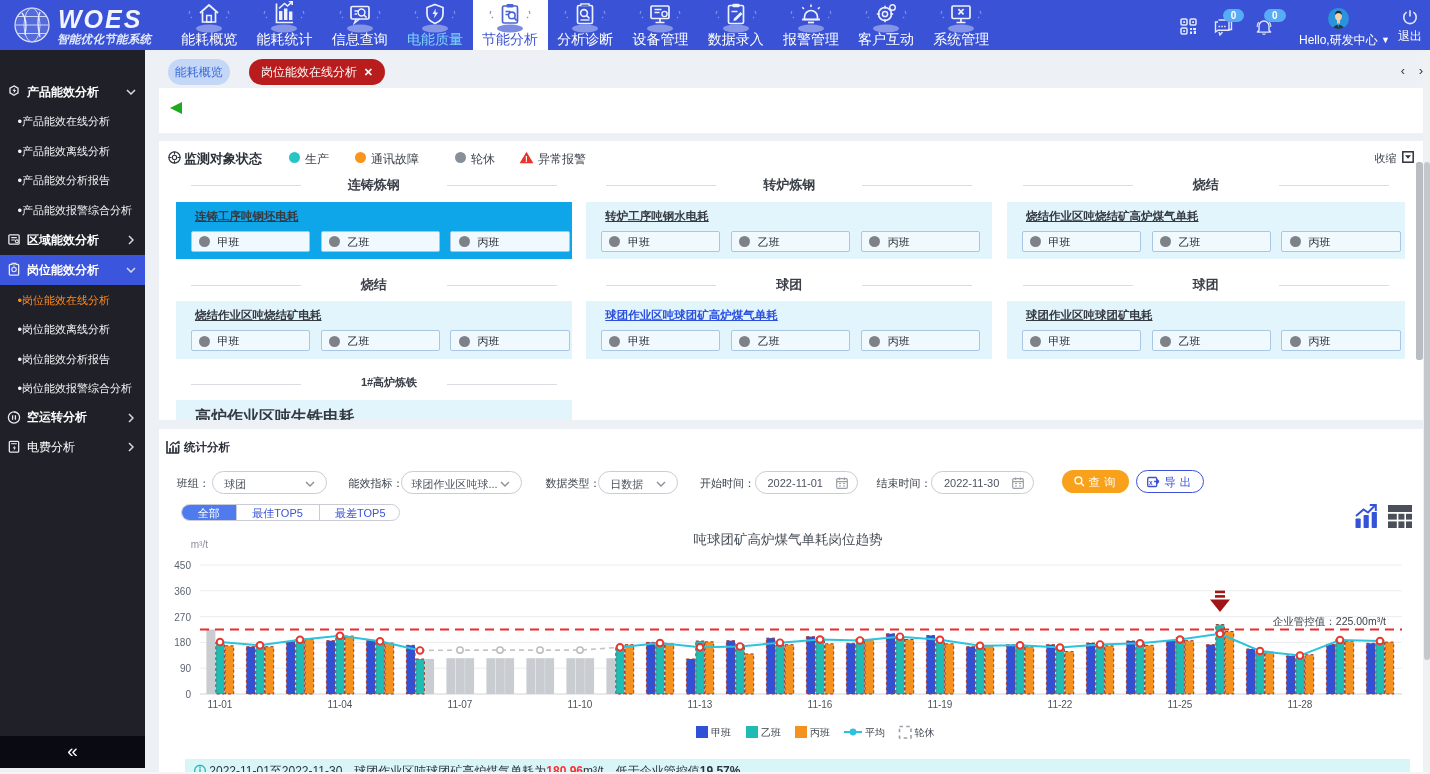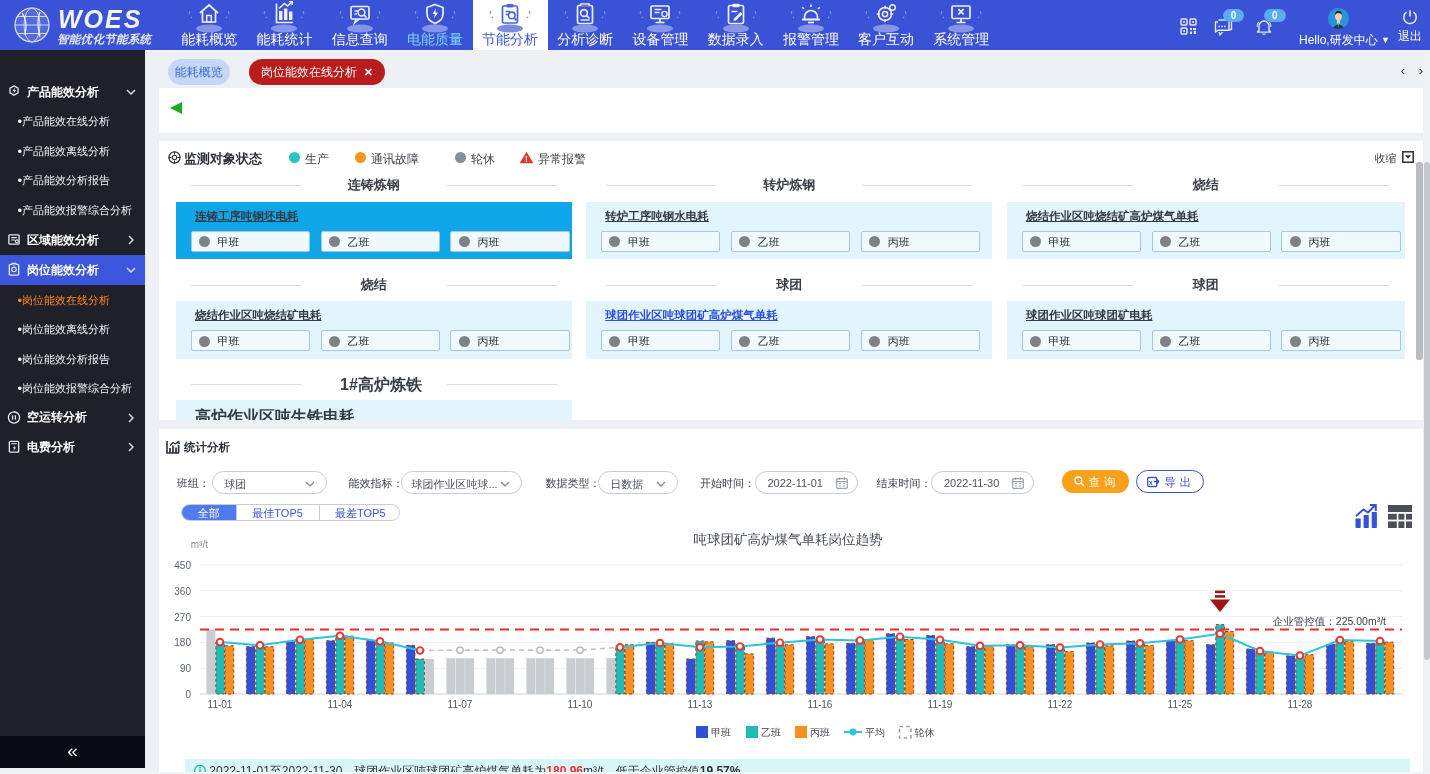--- a/index.html
+++ b/index.html
@@ -266,21 +266,21 @@
         <svg width="6" height="10" style="position:absolute;right:11px;top:10px">
           <path d="M1 1 L5 5 L1 9" fill="none" stroke="#d7dae2" stroke-width="1.5"></path>
         </svg>
       </div>
 <div style="position:absolute;left:0;top:382.2px;width:145px;height:29.6px;">
         <svg width="14" height="15" viewBox="0 0 15 15" style="position:absolute;left:7px;top:50%;margin-top:-7.5px">
           <rect x="2.5" y="2" width="10" height="11.5" rx="1" fill="none" stroke="#e8eaee" stroke-width="1.4"></rect>
           <path d="M4.5 4.5 h6" stroke="#e8eaee" stroke-width="1.1"></path>
           <path d="M8.2 6.5 L6.2 9.5 h1.5 l-.6 2.6 2.6-3.6 h-1.6 z" fill="#e8eaee"></path>
         </svg>
-        <div style="position:absolute;left:27px;top:50%;transform:translateY(-50%);font-size:12px;font-weight:bold;color:#fff;white-space:nowrap">电费分析</div>
+        <div style="position:absolute;left:27px;top:50%;transform:translateY(-50%);font-size:12px;font-weight:normal;color:#fff;white-space:nowrap">电费分析</div>
         <svg width="6" height="10" style="position:absolute;right:11px;top:10px">
           <path d="M1 1 L5 5 L1 9" fill="none" stroke="#d7dae2" stroke-width="1.5"></path>
         </svg>
       </div>
 <div style="position:absolute;left:0;top:685.6px;width:145px;height:32.4px;background:#0a0b12;text-align:center;color:#fff;font-size:19px;line-height:30px">«</div>
 </div>
 
 <div style="position:absolute;left:167.7px;top:59px;width:62.3px;height:26px;background:#c5d7f7;border-radius:13px;color:#3a6ad8;font-size:12px;text-align:center;line-height:26px">能耗概览</div>
 <div style="position:absolute;left:249.4px;top:59px;width:135.2px;height:26px;background:#b91c1c;border-radius:13px;color:#fff;font-size:12px;text-align:center;line-height:26px">岗位能效在线分析&nbsp;&nbsp;<span style="font-size:11px;font-weight:bold">✕</span></div>
 <div style="position:absolute;left:1399px;top:64px;font-size:13px;color:#3c424c;font-family:'Liberation Mono',monospace">‹</div>
@@ -418,21 +418,21 @@
             <span style="position:absolute;left:7.5px;top:4.5px;width:11px;height:11px;border-radius:50%;background:#7e8287"></span>
             <span style="position:absolute;left:26px;top:3px;font-size:11px;color:#23272e">乙班</span>
           </div>
           <div style="position:absolute;left:274.4px;top:29.3px;width:117.5px;height:19px;background:#eff9fe;border:1px solid #a9c7e2;border-radius:2px;">
             <span style="position:absolute;left:7.5px;top:4.5px;width:11px;height:11px;border-radius:50%;background:#7e8287"></span>
             <span style="position:absolute;left:26px;top:3px;font-size:11px;color:#23272e">丙班</span>
           </div>
         </div>
 <div style="position:absolute;left:190.8px;top:383.5px;width:110px;height:1px;background:#d9dde2"></div>
 <div style="position:absolute;left:446.8px;top:383.5px;width:110px;height:1px;background:#d9dde2"></div>
-<div style="position:absolute;left:311px;top:374.5px;width:140px;text-align:center;font-size:16px;font-weight:bold;color:#3a3f47">1#高炉炼铁</div>
+<div style="position:absolute;left:319px;top:374.5px;width:140px;text-align:center;font-size:11px;font-weight:bold;color:#3a3f47">1#高炉炼铁</div>
 <div style="position:absolute;left:176.0px;top:400.4px;width:395.5px;height:57.5px;background:#e3f5fc">
           <div style="position:absolute;left:19px;top:7px;font-size:16px;font-weight:bold;color:#353a42;text-decoration:underline">高炉作业区吨生铁电耗</div>
         </div>
   </div>
   <div style="position:absolute;left:1257.5px;top:21px;width:6px;height:198px;background:#bfc3c8;border-radius:3px"></div>
 </div>
 
 <div style="position:absolute;left:158.5px;top:428.5px;width:1264.5px;height:345.5px;background:#fff"></div>
 <svg width="14" height="14" viewBox="0 0 14 14" style="position:absolute;left:166px;top:440px">
       <path d="M1 1 v12 h12" fill="none" stroke="#2c313a" stroke-width="1.6"></path>

